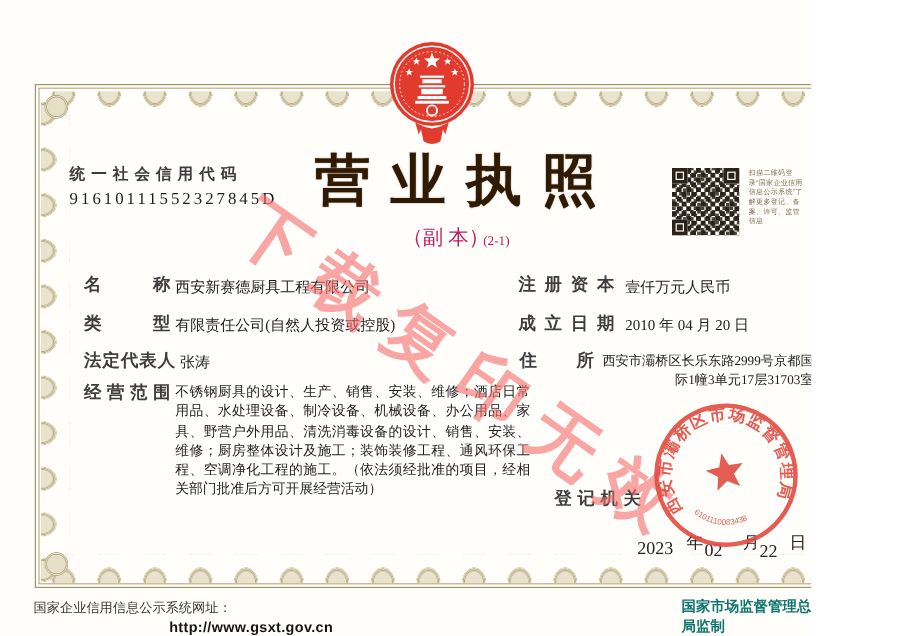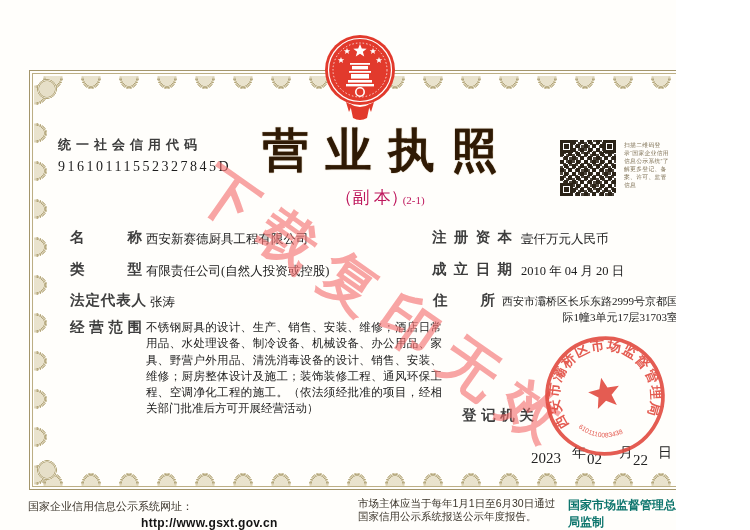--- a/index.html
+++ b/index.html
@@ -229,19 +229,15 @@
       <textPath href="#sealArc" startOffset="2">西安市灞桥区市场监督管理局</textPath>
     </text>
     <polygon fill="#e24b40" points="60,42 64,52.5 75.2,53.1 66.5,60.1 69.4,70.9 60,64.8 50.6,70.9 53.5,60.1 44.8,53.1 56,52.5"></polygon>
     <text font-size="6.5" fill="#e24b40" font-family="Liberation Sans, sans-serif">
       <textPath href="#numArc" startOffset="2">6101110083438</textPath>
     </text>
   </svg>
 
   <div class="foot" style="left:28px;top:499px;">国家企业信用信息公示系统网址：</div>
   <div class="foot-url">http://www.gsxt.gov.cn</div>
-  <div class="foot-mid">
-    <div>市场主体应当于每年1月1日至6月30日通过</div>
-    <div>国家信用公示系统报送公示年度报告。</div>
-  </div>
   <div class="foot-right">国家市场监督管理总局监制</div>
 
 </div>
 
 </body></html>

